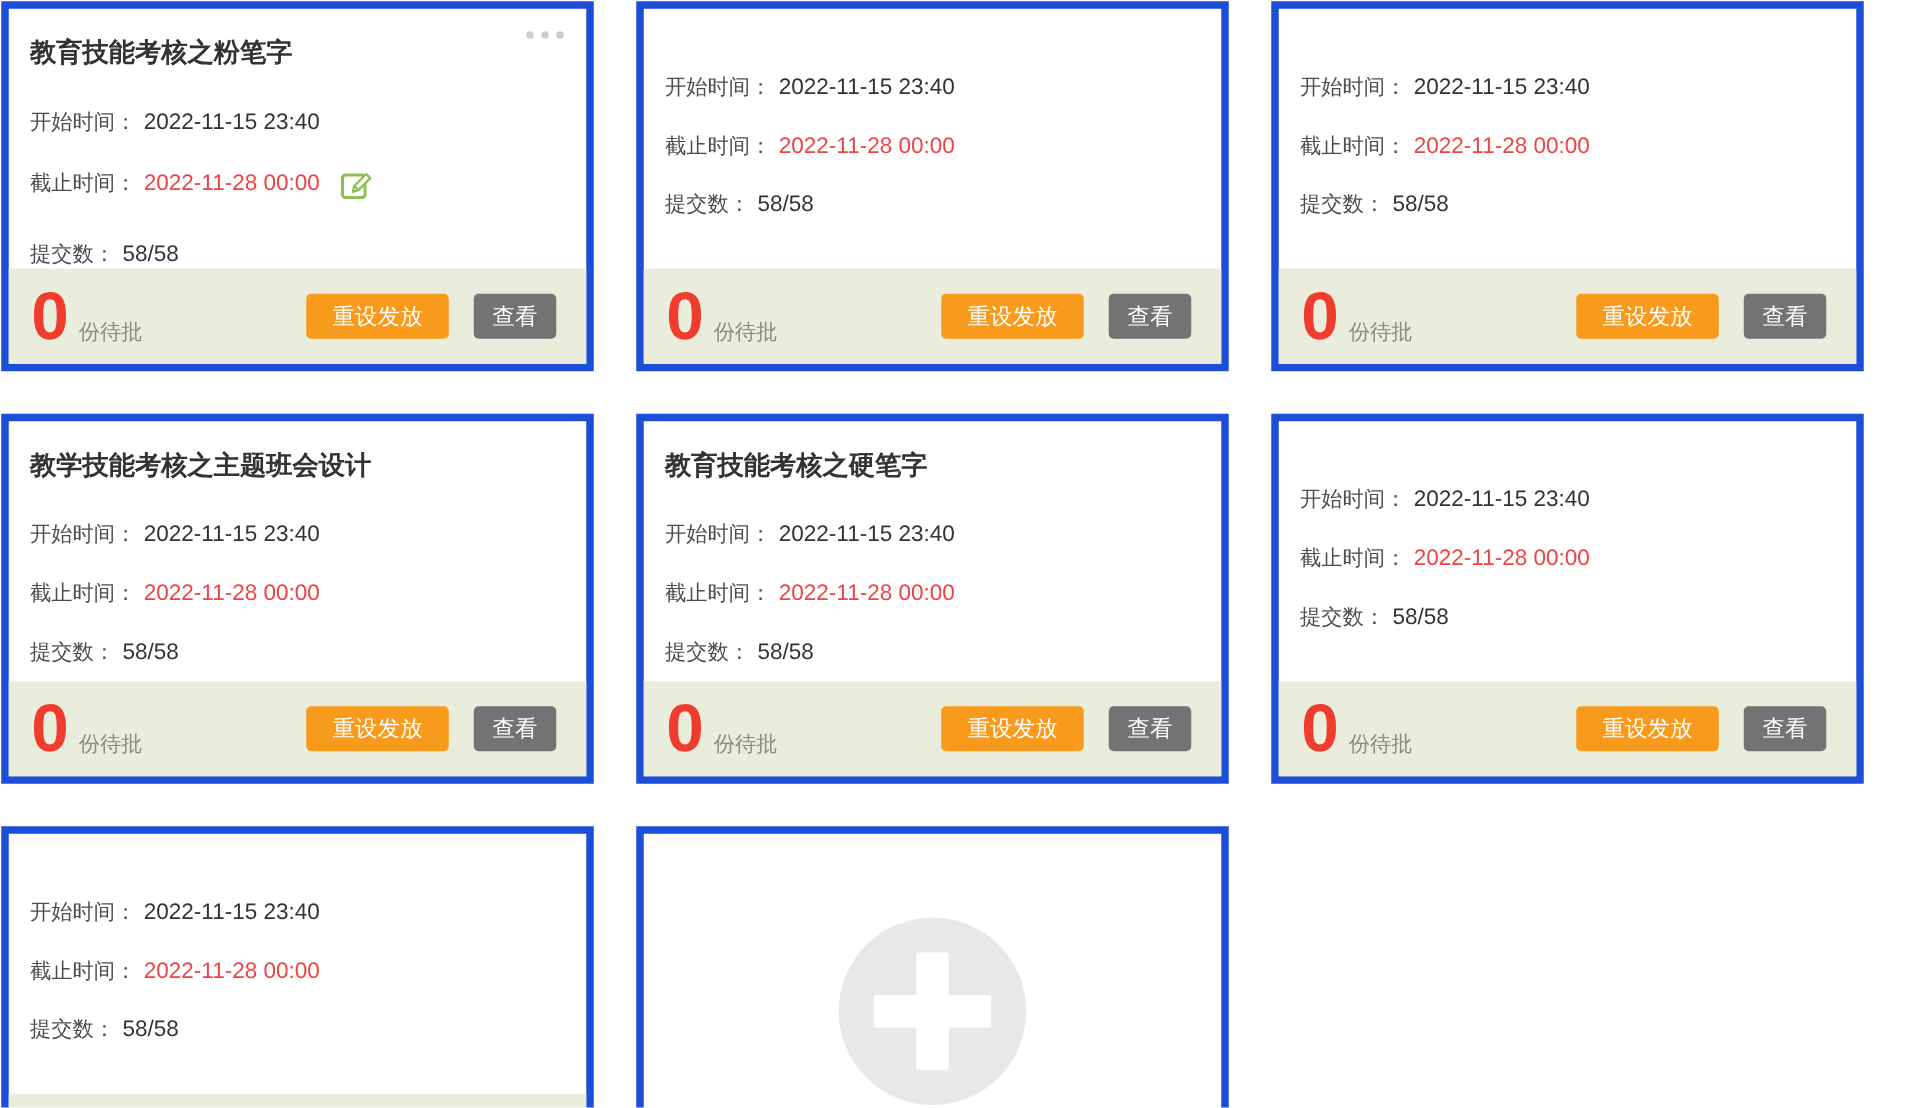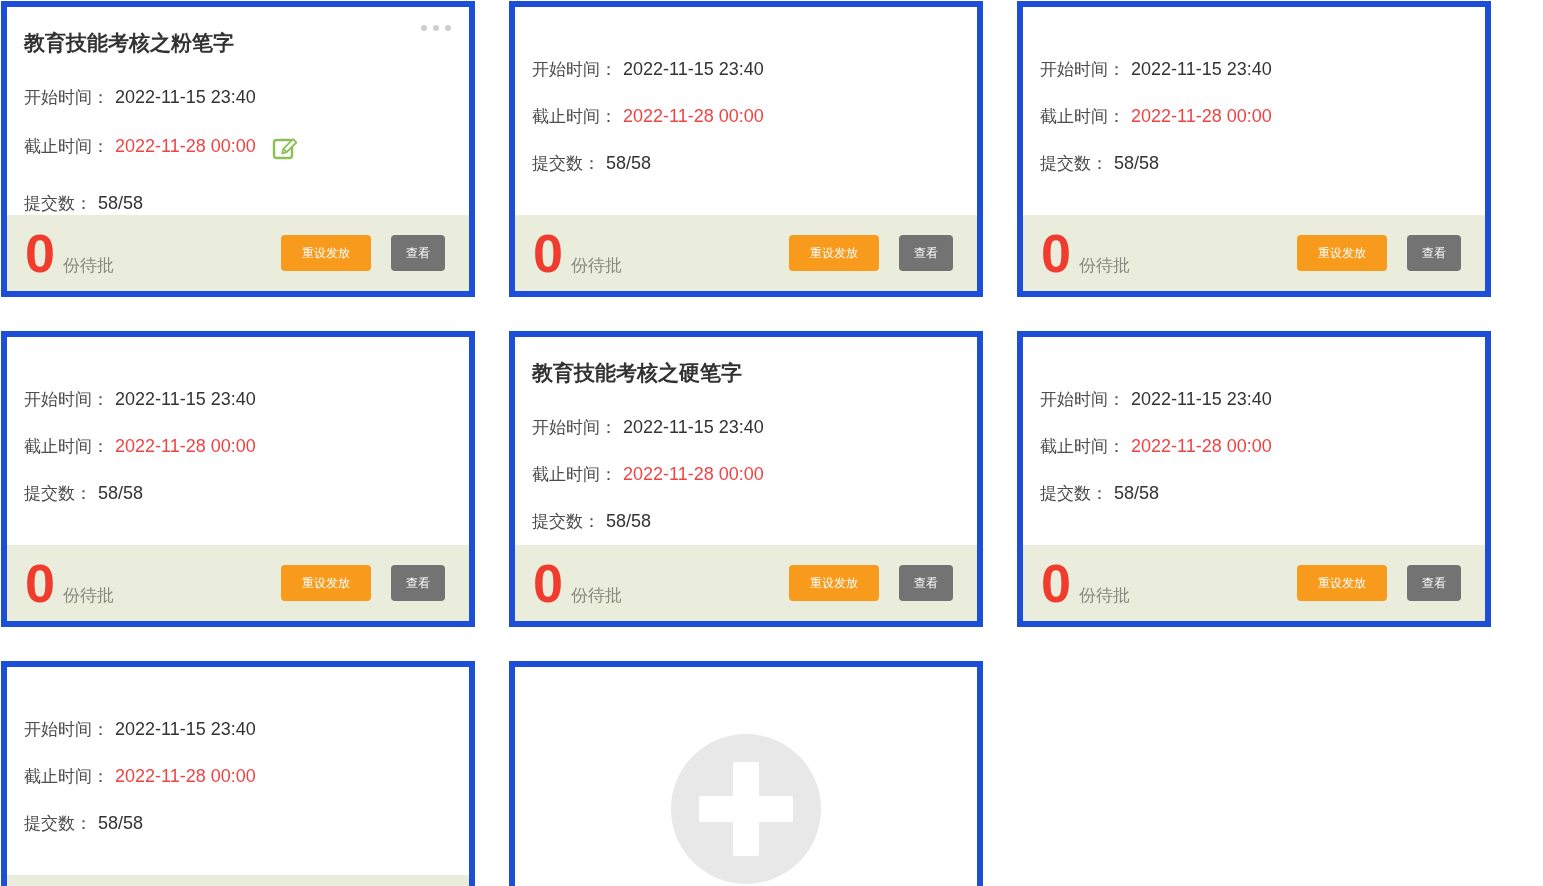--- a/index.html
+++ b/index.html
@@ -48,21 +48,21 @@
   .pending-num {
     font-size: 54px; font-weight: bold; color: #f03c2e;
     line-height: 0.9; letter-spacing: -1px;
   }
   .pending-label {
     font-size: 17px; color: #8a8a82;
     margin-left: 9px; align-self: flex-end; margin-bottom: 14px;
   }
   .btn {
     border: none; height: 36px; border-radius: 4px;
-    color: #ffffff; font-size: 12px; font-family: inherit;
+    color: #ffffff; font-size: 18px; font-family: inherit;
     cursor: pointer; line-height: 36px; padding: 0;
   }
   .btn-orange { background: #f89a1c; padding: 0 21px; margin-left: auto; }
   .btn-green  { background: #737373; padding: 0 15px; margin-left: 20px; }
   .add-card { display: flex; align-items: center; justify-content: center; cursor: pointer; }
   .plus-circle {
     position: relative; width: 150px; height: 150px;
     border-radius: 50%; background: #e8e8e8;
   }
   .plus-circle .bar { position: absolute; background: #ffffff; border-radius: 2px; }
@@ -145,20 +145,21 @@
     <div class="card-footer">
       <span class="pending-num">0</span>
       <span class="pending-label">份待批</span>
       <button class="btn btn-orange">重设发放</button>
       <button class="btn btn-green">查看</button>
     </div>
   </div>
     <div class="card">
 
     <div class="card-body">
+      <h3 class="card-title">教学技能考核之主题班会设计</h3>
       <div class="info-row first">
         <span class="info-label">开始时间：</span><span class="info-value dark">2022-11-15 23:40</span>
       </div>
       <div class="info-row">
         <span class="info-label">截止时间：</span><span class="info-value light">2022-11-28 00:00</span>
       </div>
       <div class="info-row">
         <span class="info-label">提交数：</span><span class="info-value dark">58/58</span>
       </div>
     </div>

